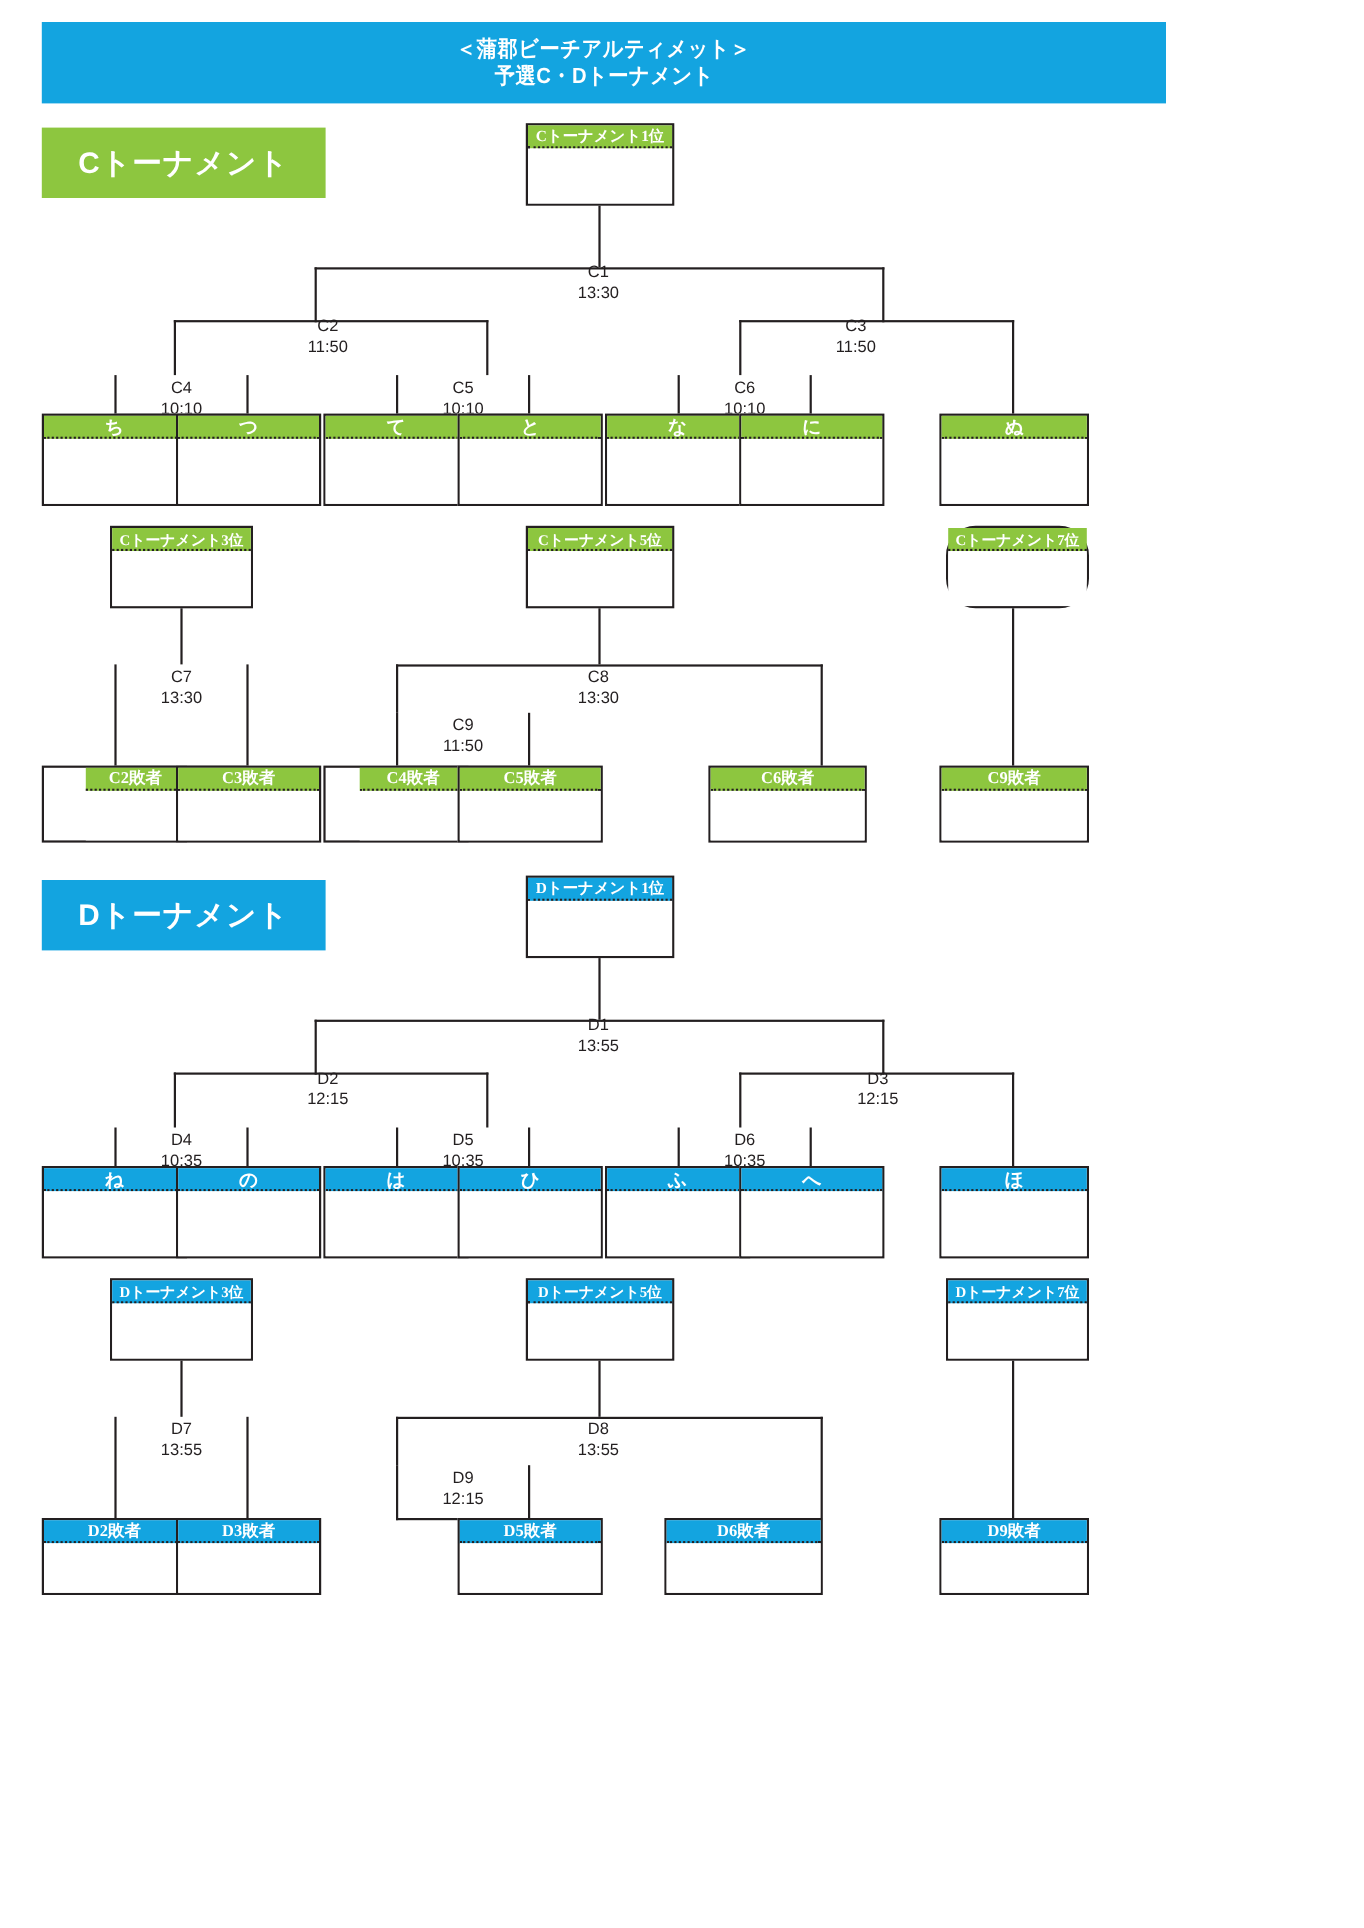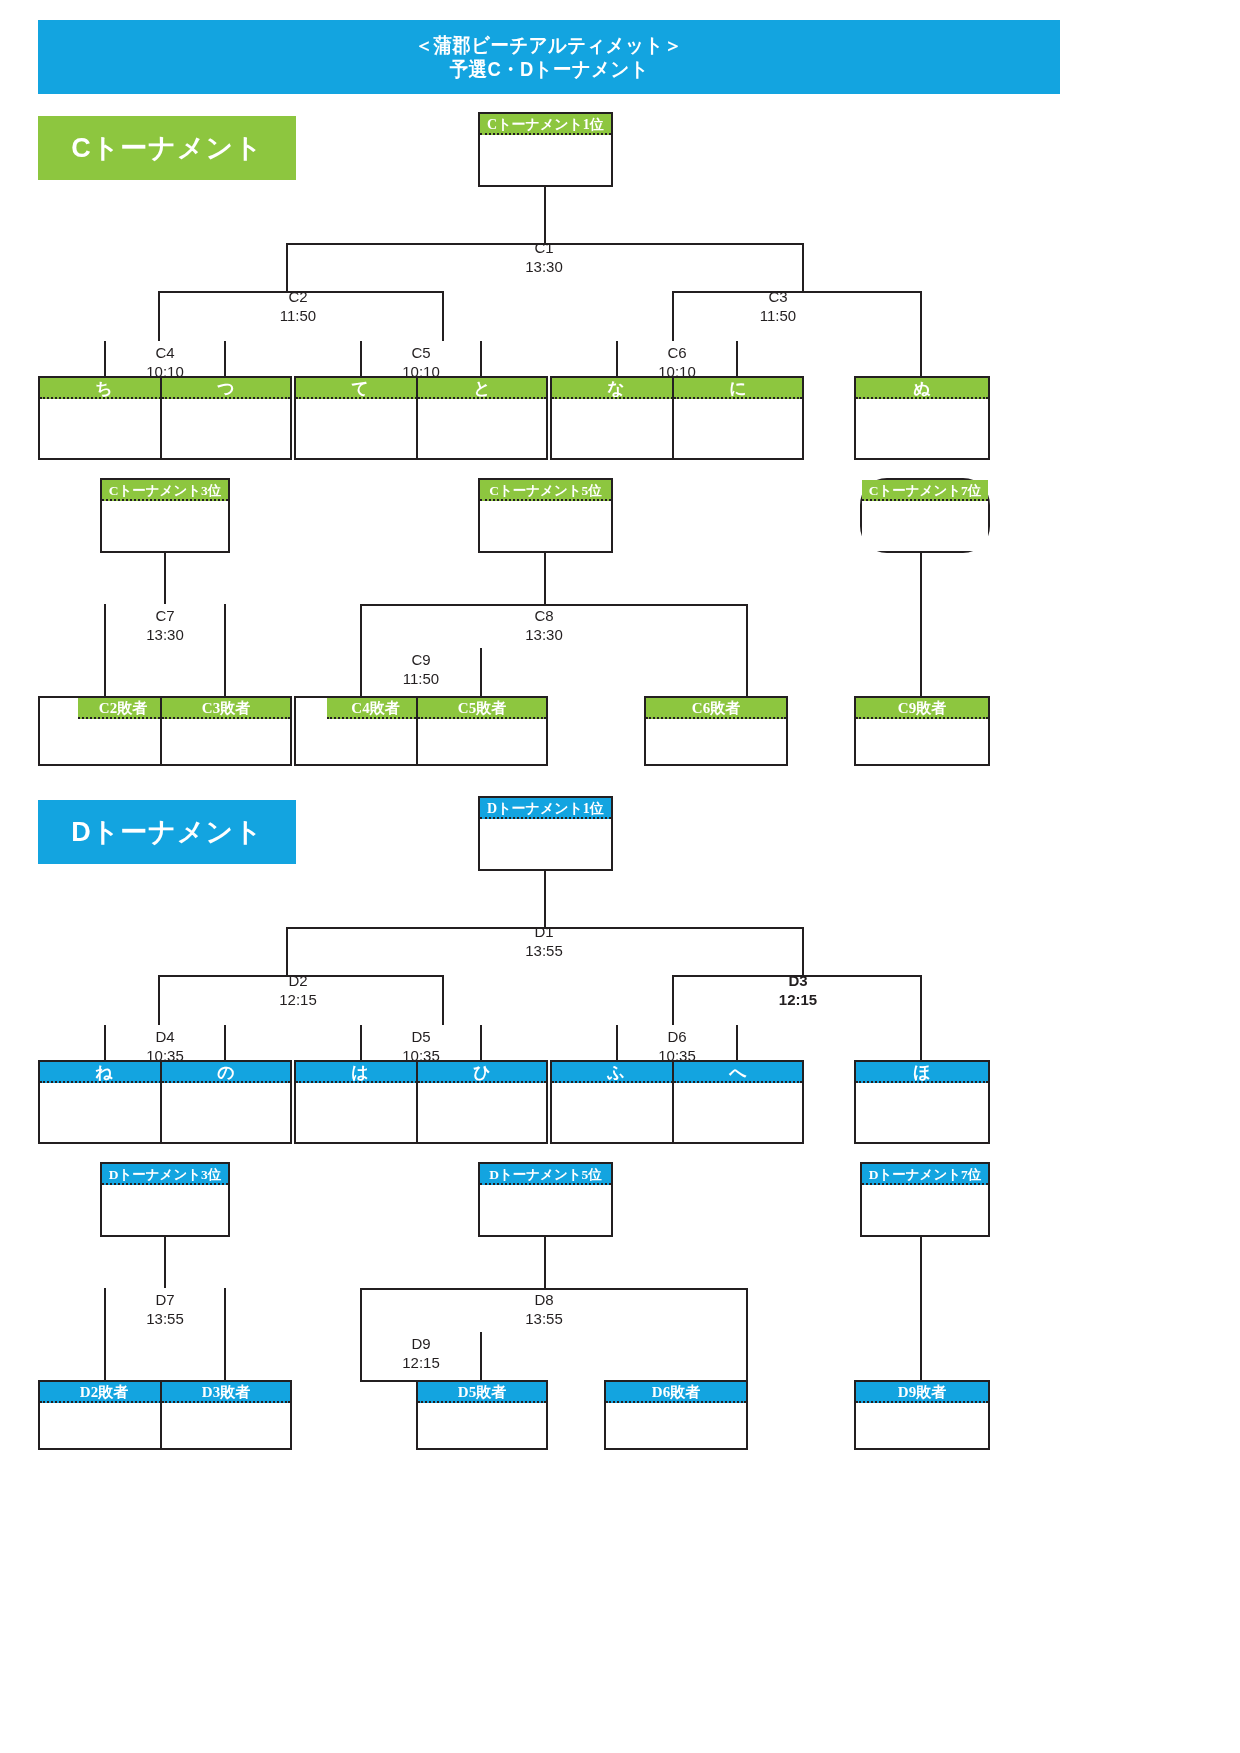--- a/index.html
+++ b/index.html
@@ -236,21 +236,21 @@
 
   <div class="ln h" style="left:158px;top:975px;width:286px;"></div>
   <div class="mlabel" style="left:248px;top:972px;width:100px;">
     <span>D2</span><br>
     <span>12:15</span>
   </div>
   <div class="ln v" style="left:158px;top:975px;height:50px;"></div>
   <div class="ln v" style="left:442px;top:975px;height:50px;"></div>
 
   <div class="ln h" style="left:672px;top:975px;width:250px;"></div>
-  <div class="mlabel" style="left:748px;top:972px;width:100px;font-weight:bold;">
+  <div class="mlabel" style="left:748px;top:972px;width:100px;">
     <span>D3</span><br>
     <span>12:15</span>
   </div>
   <div class="ln v" style="left:672px;top:975px;height:50px;"></div>
   <div class="ln v" style="left:920px;top:975px;height:87px;"></div>
 
   <div class="mbox" style="left:104px;top:1025px;width:122px;height:37px;"></div>
   <div class="mlabel" style="left:115px;top:1028px;width:100px;">
     <span>D4</span><br>
     <span>10:35</span>

